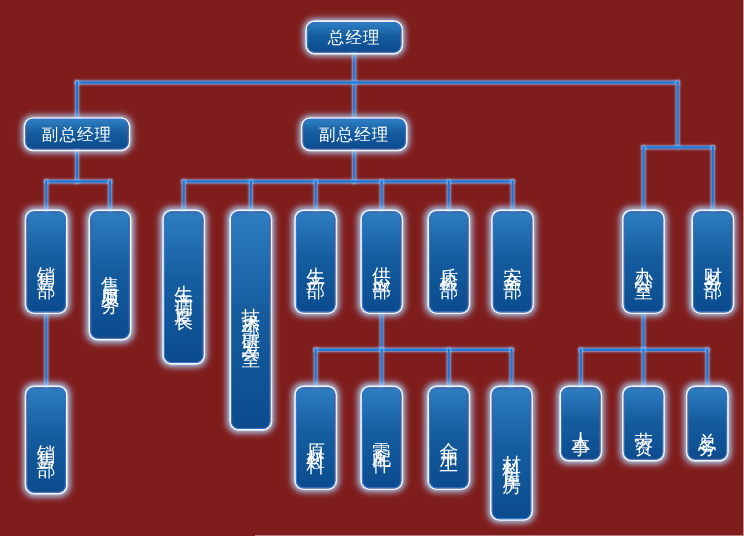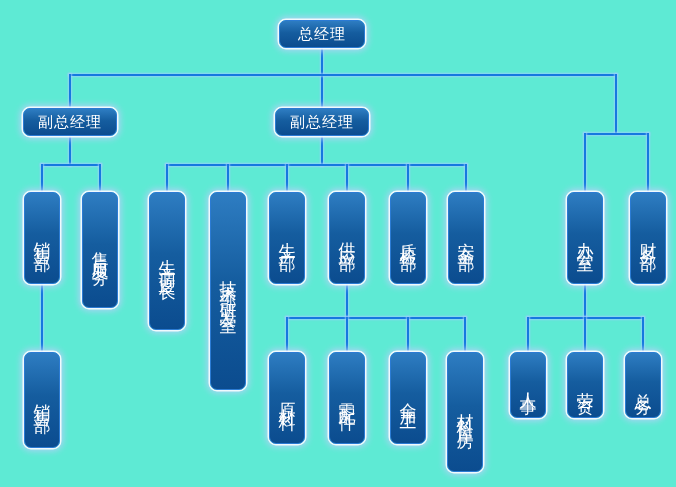--- a/index.html
+++ b/index.html
@@ -1,19 +1,19 @@
 <!DOCTYPE html>
 <html><head>
 <meta charset="utf-8">
 <style>
   html,body{margin:0;padding:0;background:#ffffff;}
   #canvas{
     position:relative;
     width:676px;height:487px;
-    background:#5eead4;
+    background:#7f1d1d;
     font-family:"Liberation Sans", sans-serif;
     overflow:hidden;
   }
   .node{
     position:absolute;
     display:flex;align-items:center;justify-content:center;
     background:linear-gradient(180deg,#2e7dc2 0%,#155d9f 45%,#0b4c8f 100%);
     border:1px solid #2b7bd4;
     border-radius:7px;
     box-shadow:0 0 0 1.5px rgba(255,255,255,0.85), 0 0 6px 3px #aed2f5;

